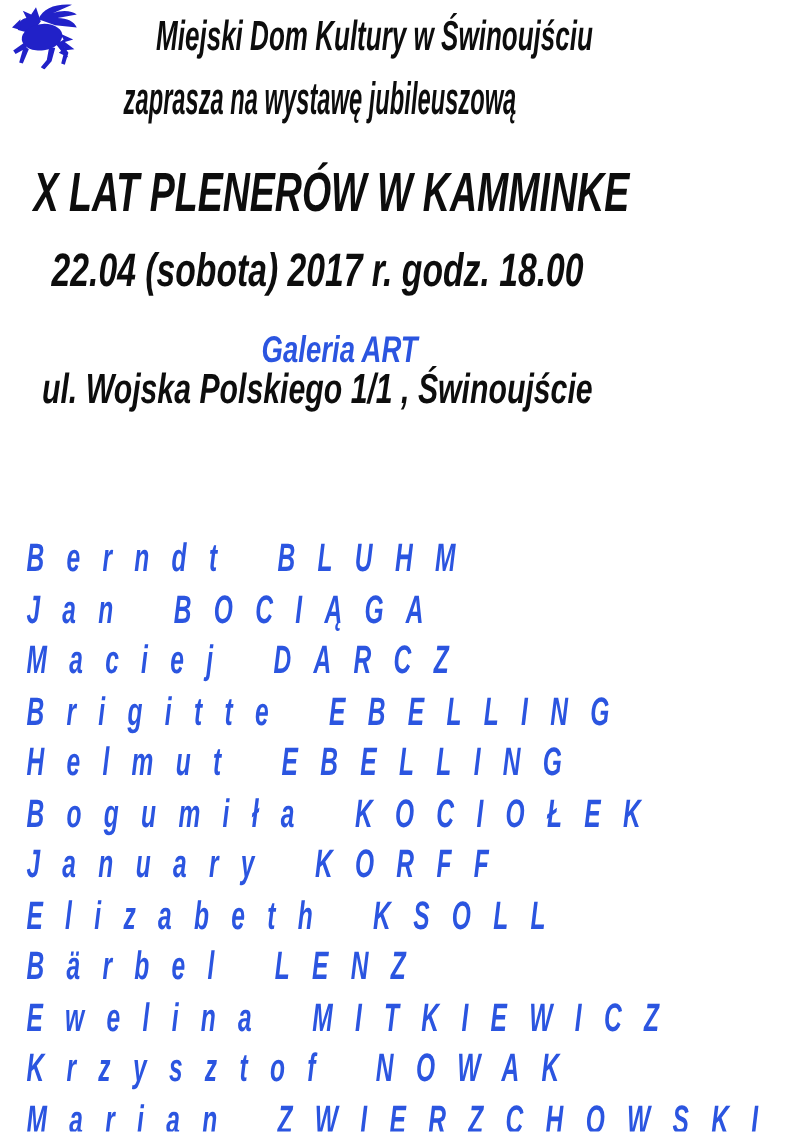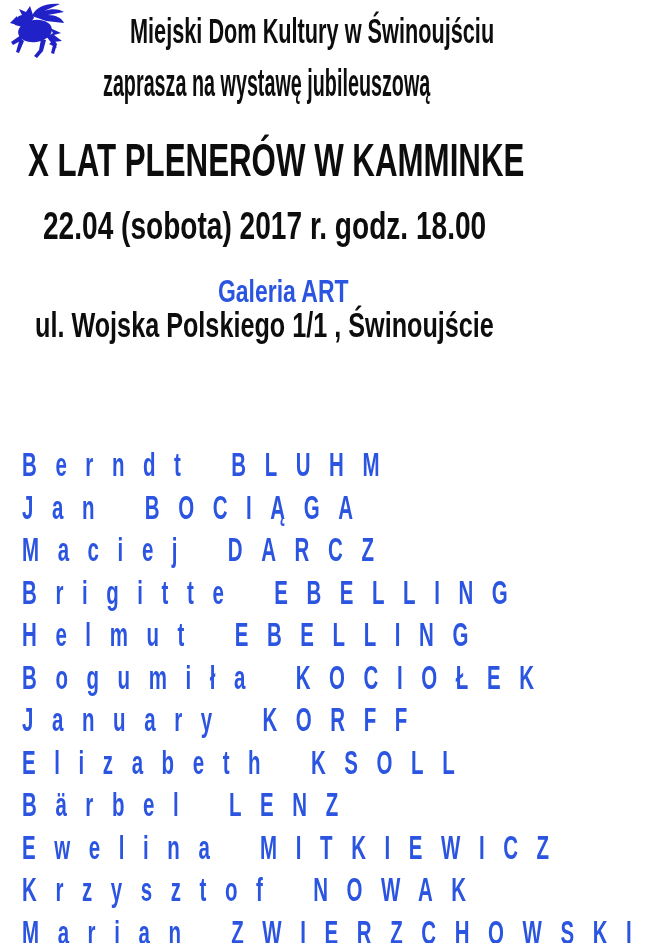--- a/index.html
+++ b/index.html
@@ -9,20 +9,21 @@
     height: 943px;
     overflow: hidden;
     background: var(--background, #ffffff);
     font-family: "Liberation Sans", sans-serif;
   }
   .poster {
     position: relative;
     width: 659px;
     height: 943px;
     background: var(--background, #ffffff);
+    font-style: italic;
   }
   .line {
     position: absolute;
     white-space: nowrap;
     font-weight: bold;
     line-height: 1.15;
     color: var(--text_black, #0d0d0d);
     transform-origin: 0 50%;
   }
   

